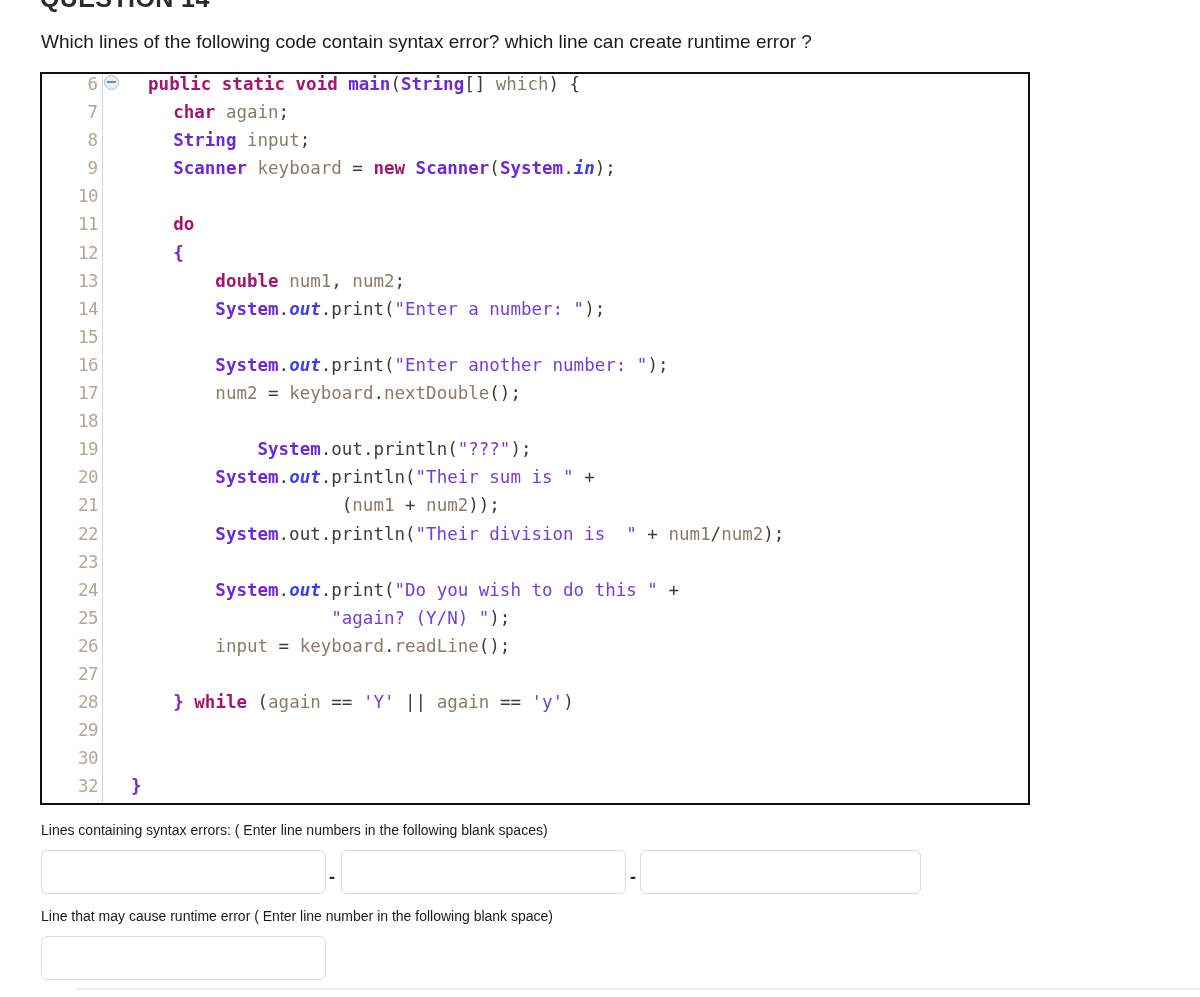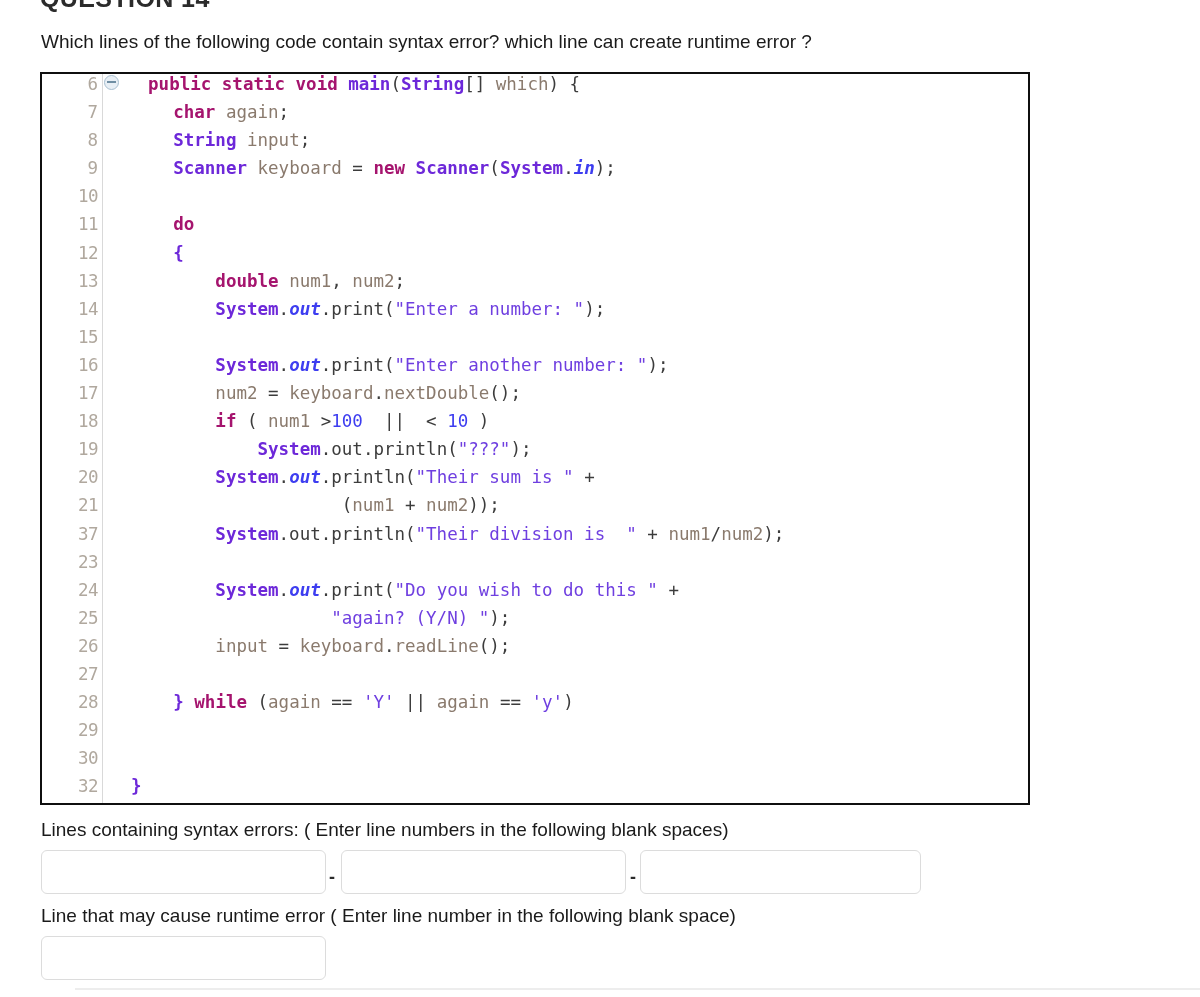--- a/index.html
+++ b/index.html
@@ -115,21 +115,21 @@
   .id   { color: #8a7a6d; }                              
   .type { color: #6d28d9; font-weight: bold; margin-top: 24px; }           
   .pln  { color: #3c3c3c; }                              
   .fld  { color: #3d3df0; font-style: italic; font-weight: bold; } 
   .str  { color: #6f3fe0; }                              
   .num  { color: #3d3df0; }
 
   
   .ans-label {
     position: absolute;
-    font-size: 19px;
+    font-size: 14px;
     line-height: 24px;
     color: #1a1a1a;
     white-space: nowrap;
   }
   .blank {
     position: absolute;
     box-sizing: border-box;
     height: 44px;
     border: 1px solid #dcdcdc;
     border-radius: 6px;
@@ -222,40 +222,39 @@
       <span class="src"><span class="pln">          </span><span class="type">System</span><span class="pln">.</span><span class="fld">out</span><span class="pln">.print(</span><span class="str">"Enter another number: "</span><span class="pln">);</span></span>
     </div>
 
     <div class="code-line">
       <span class="ln wide">17</span>
       <span class="src"><span class="pln">          </span><span class="id">num2</span><span class="pln"> = </span><span class="id">keyboard</span><span class="pln">.</span><span class="id">nextDouble</span><span class="pln">();</span></span>
     </div>
 
     <div class="code-line">
       <span class="ln wide">18</span>
-      <span class="src"><span class="pln">          </span><span class="kw">if</span><span class="pln"> ( </span><span class="id">num1</span><span class="pln"> &gt;</span><span class="num">100</span><span class="pln">  || </span><span class="pln"> &lt; </span><span class="num">10</span><span class="pln"> )</span></span>
     </div>
 
     <div class="code-line">
       <span class="ln wide">19</span>
       <span class="src"><span class="pln">              </span><span class="type">System</span><span class="pln">.out.println(</span><span class="str">"???"</span><span class="pln">);</span></span>
     </div>
 
     <div class="code-line">
       <span class="ln wide">20</span>
       <span class="src"><span class="pln">          </span><span class="type">System</span><span class="pln">.</span><span class="fld">out</span><span class="pln">.println(</span><span class="str">"Their sum is "</span><span class="pln"> +</span></span>
     </div>
 
     <div class="code-line">
       <span class="ln wide">21</span>
       <span class="src"><span class="pln">                      (</span><span class="id">num1</span><span class="pln"> + </span><span class="id">num2</span><span class="pln">));</span></span>
     </div>
 
     <div class="code-line">
-      <span class="ln wide">37</span>
+      <span class="ln wide">22</span>
       <span class="src"><span class="pln">          </span><span class="type">System</span><span class="pln">.out.println(</span><span class="str">"Their division is  "</span><span class="pln"> + </span><span class="id">num1</span><span class="pln">/</span><span class="id">num2</span><span class="pln">);</span></span>
     </div>
 
     <div class="code-line">
       <span class="ln wide">23</span>
       <span class="src"></span>
     </div>
 
     <div class="code-line">
       <span class="ln wide">24</span>

